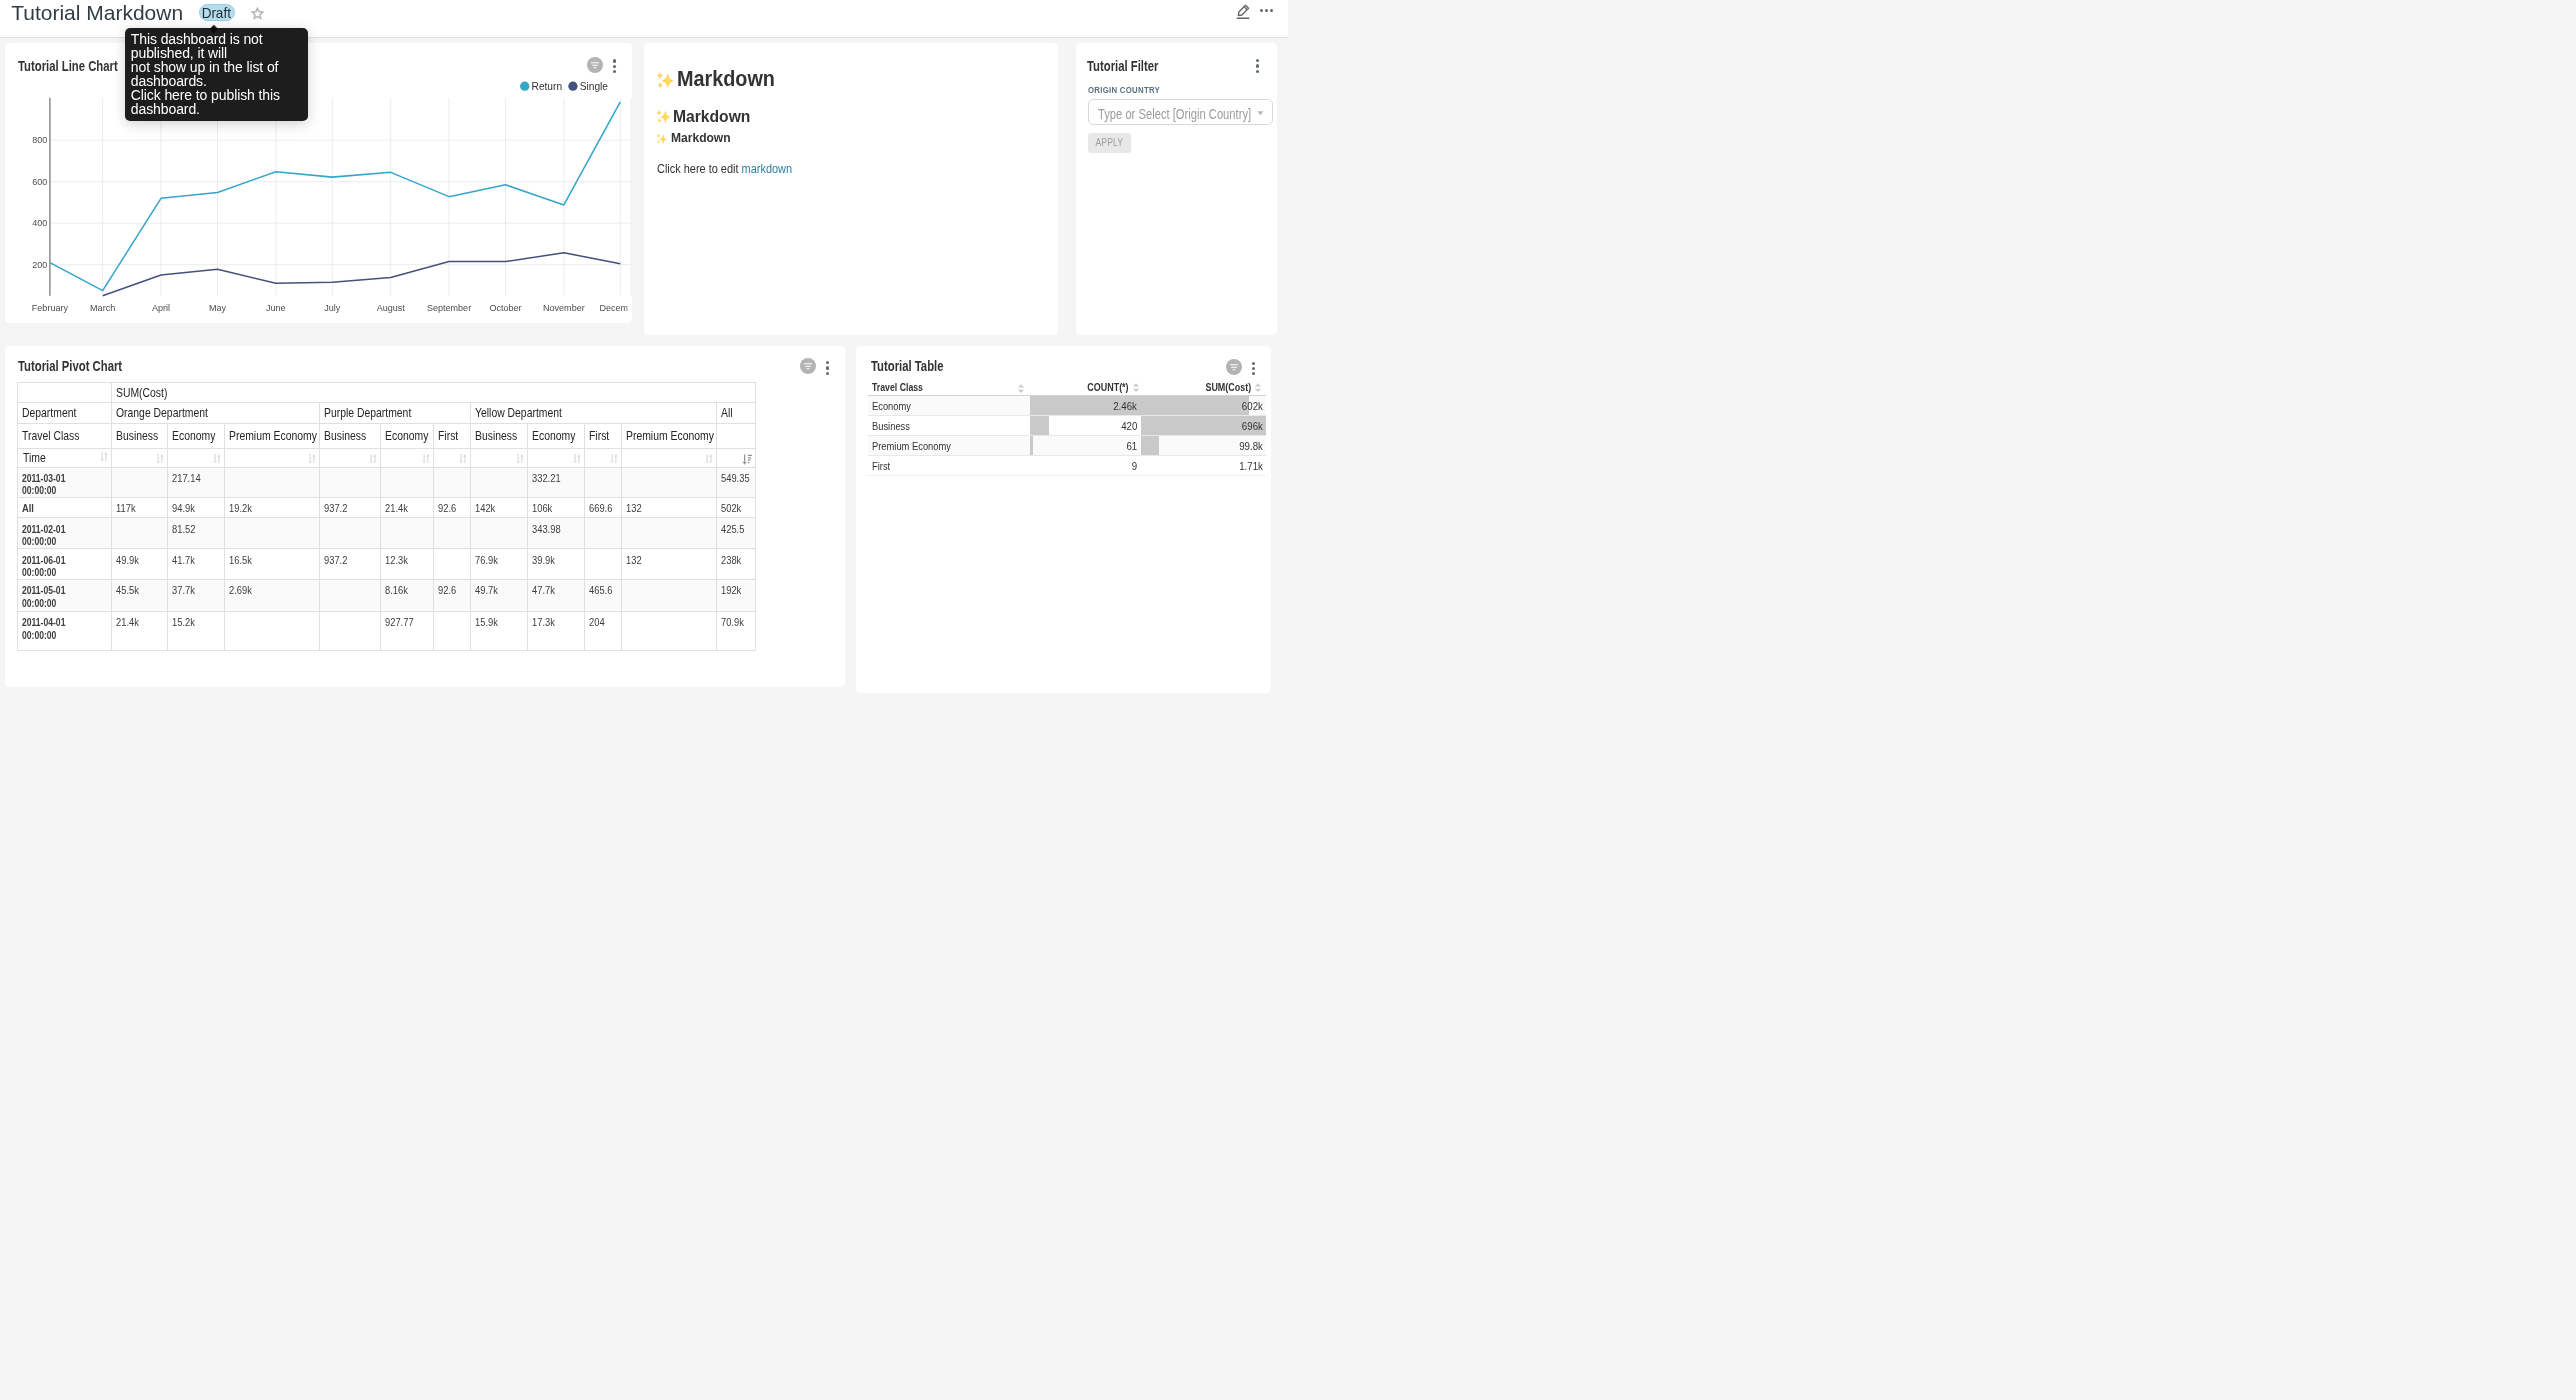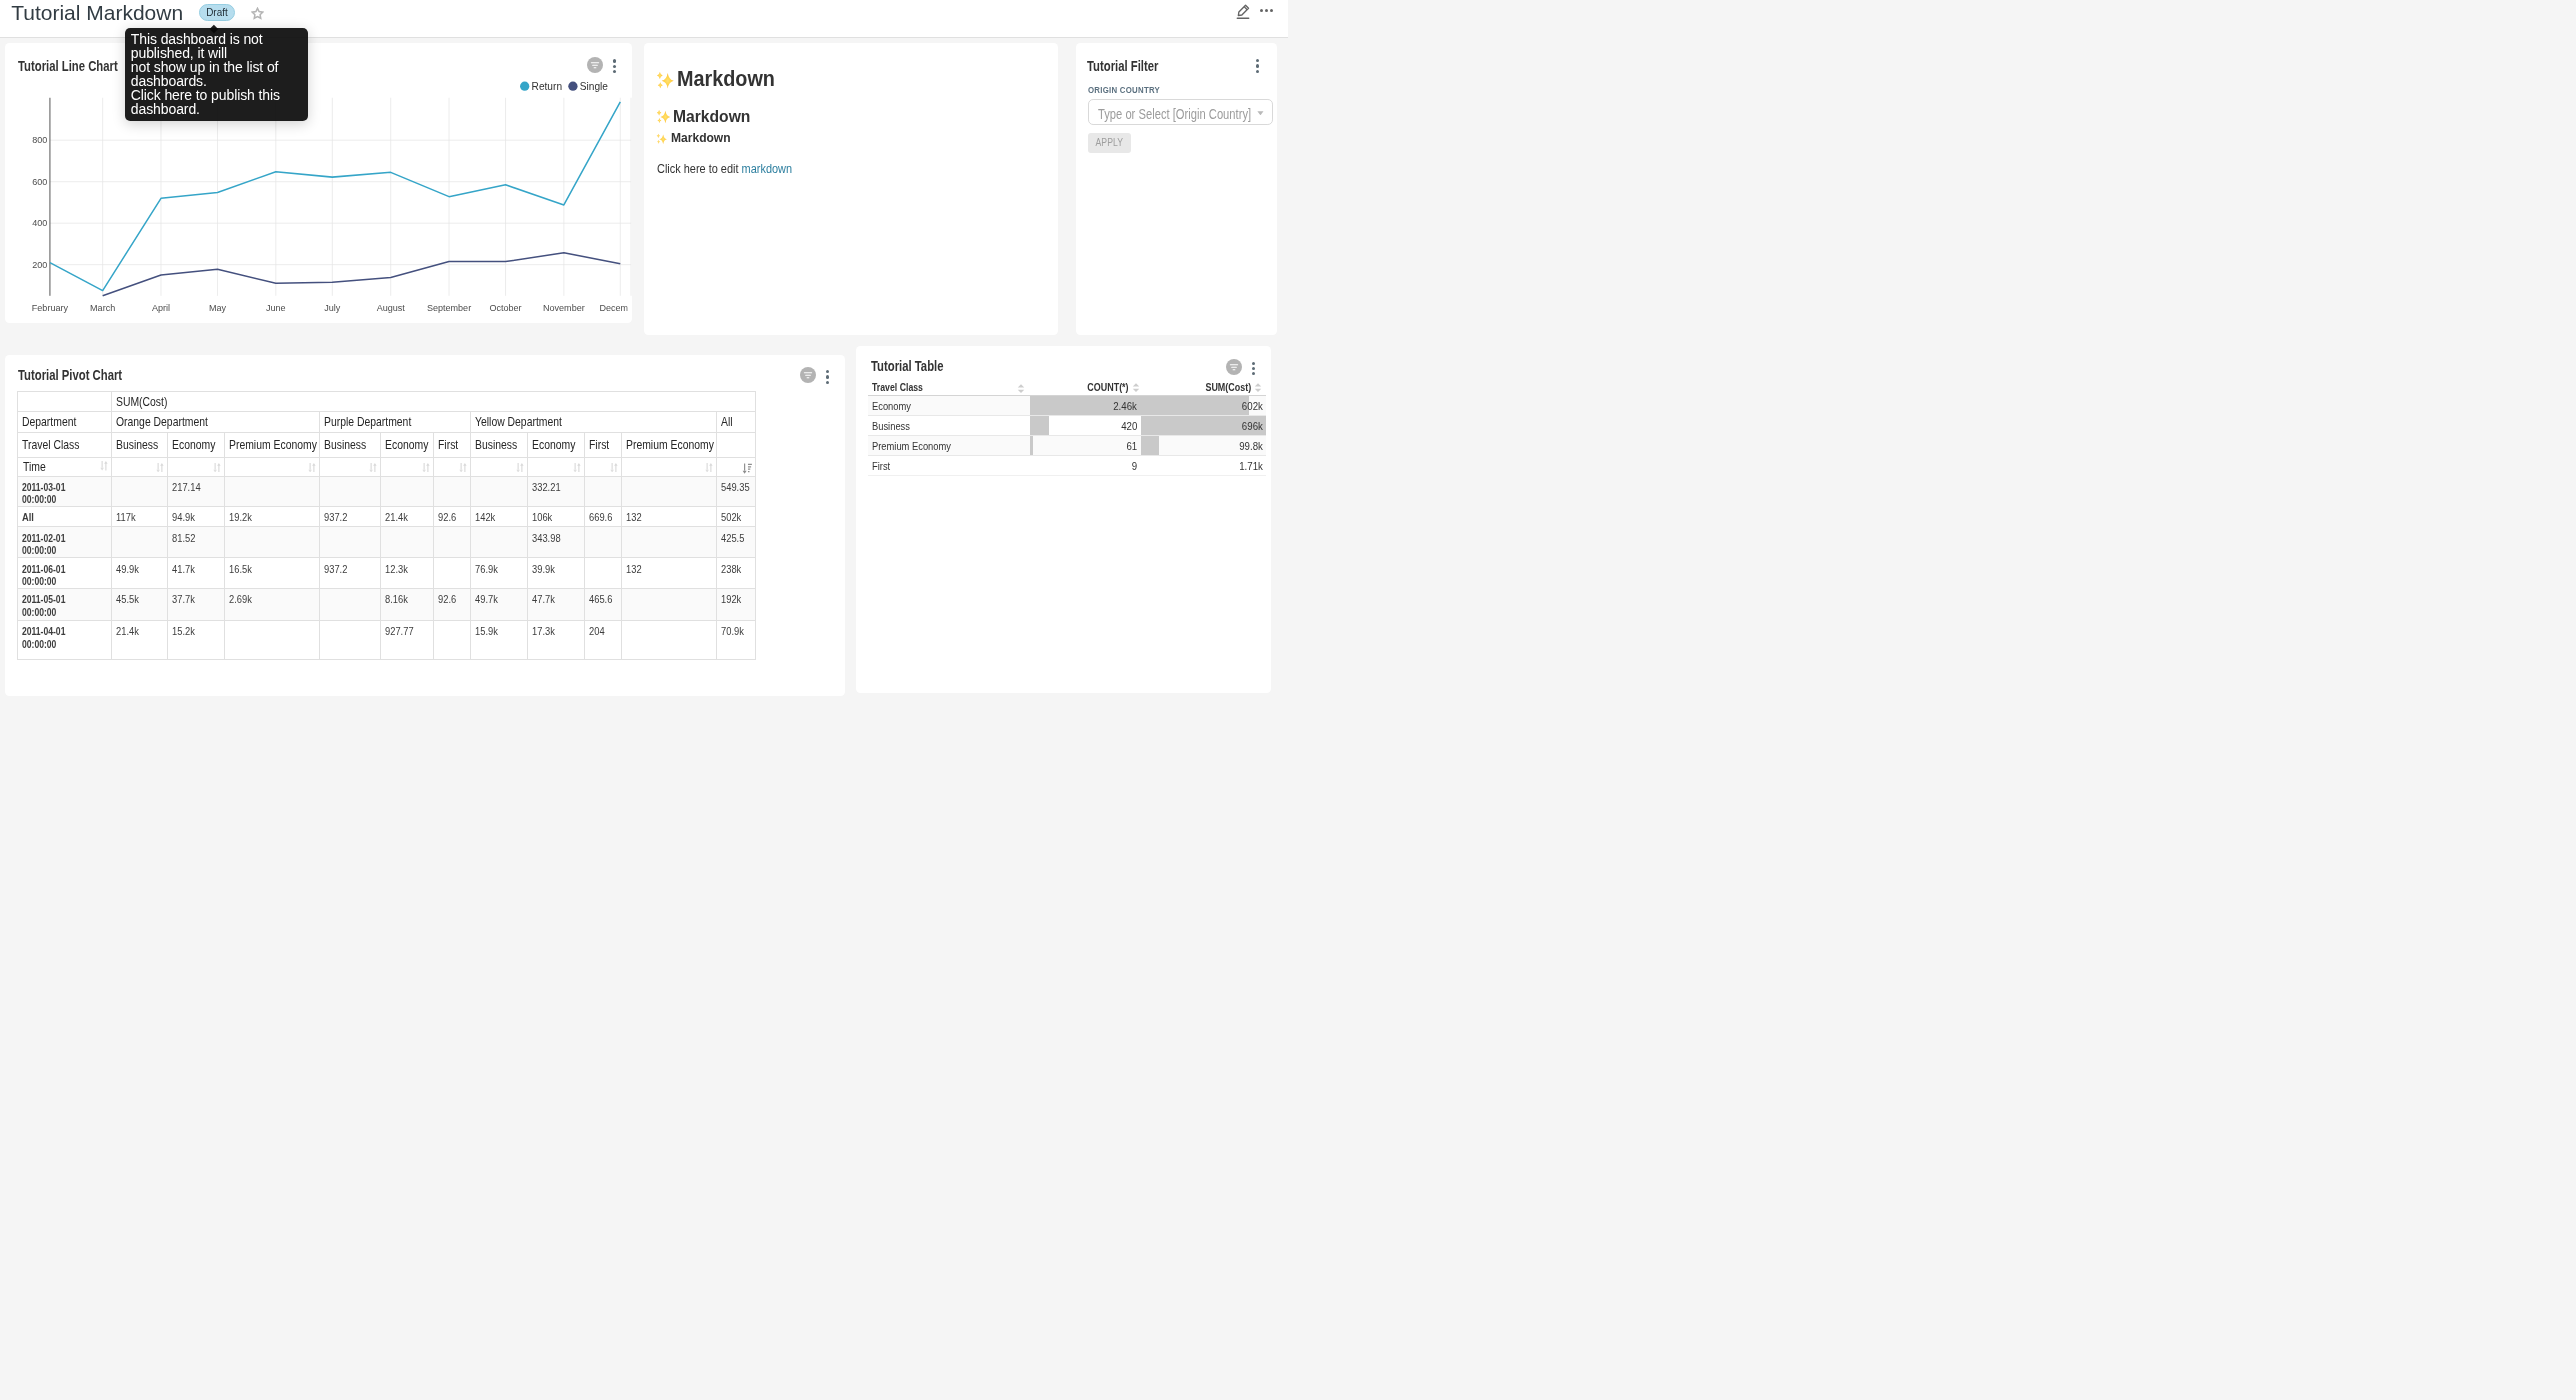--- a/index.html
+++ b/index.html
@@ -1,20 +1,20 @@
 <!DOCTYPE html>
 <html style="font-size:11.6px"><head>
 <meta charset="utf-8">
 <style>
 * { margin:0; padding:0; box-sizing:border-box; }
 html,body { width:1288px; height:700px; overflow:hidden; }
 body { font-family:"Liberation Sans", sans-serif; background:#f5f5f5; position:relative; transform:translateZ(0); }
 .hdr { position:absolute; left:0; top:0; width:1288px; height:38px; background:#fff; border-bottom:0.7px solid #e0e0e0; }
 .title { position:absolute; left:11.2px; top:0.7px; font-size:21px; font-weight:500; color:#323c43; letter-spacing:0; }
-.pill { position:absolute; left:199px; top:4.2px; width:36px; height:17.3px; background:#b6ddee; border:0.7px solid #96cee2; border-radius:8.7px; color:#1f2b33; font-size:11px; line-height:15.2px; text-align:center; }
+.pill { position:absolute; left:199px; top:4.2px; width:36px; height:17.3px; background:#b6ddee; border:0.7px solid #96cee2; border-radius:8.7px; color:#1f2b33; font-size:15px; line-height:15.2px; }
 .card { position:absolute; background:#fff; border-radius:4.4px; }
 .ctitle { position:absolute; font-size:14.5px; font-weight:600; color:#333; transform:scaleX(0.78); transform-origin:0 50%; white-space:nowrap; }
 .kebab { position:absolute; width:3.6px; }
 .kebab i { display:block; width:3.3px; height:3.3px; border-radius:50%; background:#5d6b75; margin-bottom:2px; }
 .fcirc { position:absolute; width:16px; height:16px; border-radius:50%; background:#b3b3b3; }
 .tooltip { position:absolute; left:125px; top:28px; width:183px; background:rgba(10,10,10,0.92); border-radius:5.1px; color:#fff; font-size:14px; line-height:14px; padding:4.4px 5.8px 5.1px; letter-spacing:-0.1px; box-shadow:0 2.2px 13px rgba(0,0,0,0.18); z-index:50; }
 .tooltip .arr { position:absolute; left:86px; top:-2.5px; width:5.8px; height:5.8px; background:rgba(10,10,10,0.92); transform:rotate(45deg); }
 
 .md h1 { font-size:22px; font-weight:700; color:#333; transform:scaleX(0.9); transform-origin:0 50%; white-space:nowrap; }
 .md h2 { font-size:17.4px; font-weight:700; color:#333; transform:scaleX(0.9); transform-origin:0 50%; white-space:nowrap; }
@@ -186,21 +186,21 @@
   <div class="flabel" style="left:12px;top:42px">ORIGIN COUNTRY</div>
   <div class="fselect" style="left:11.6px;top:56px;width:185px;height:26px">
     <span>Type or Select [Origin Country]</span>
     <svg style="position:absolute;right:7.3px;top:10.5px" width="6.9" height="4.7" viewBox="0 0 9.5 6.5">
         <path d="M0.5 0.5 L9 0.5 L4.75 6 Z" fill="#b9b9b9"></path>
       </svg>
   </div>
   <div class="applybtn" style="left:11.6px;top:90px;width:43px;height:20.4px;line-height:20.4px"><span>APPLY</span></div>
 </div>
 
-<div class="card" style="left:5.1px;top:355px;width:840px;height:341px">
+<div class="card" style="left:5.1px;top:346px;width:840px;height:341px">
   <div class="ctitle" style="left:12.7px;top:11.6px">Tutorial Pivot Chart</div>
   <div class="fcirc" style="left:795px;top:12.3px"></div>
   <svg style="position:absolute;left:795px;top:12.3px" width="16" height="16" viewBox="0 0 22 22">
       <g stroke="#fff" stroke-width="1.5" stroke-linecap="round">
         <path d="M6 7.8 L16 7.8"></path>
         <path d="M7.8 11.3 L14.2 11.3"></path>
         <path d="M9.8 14.8 L12.2 14.8"></path>
       </g>
     </svg>
   <div class="kebab" style="left:821px;top:15px">

